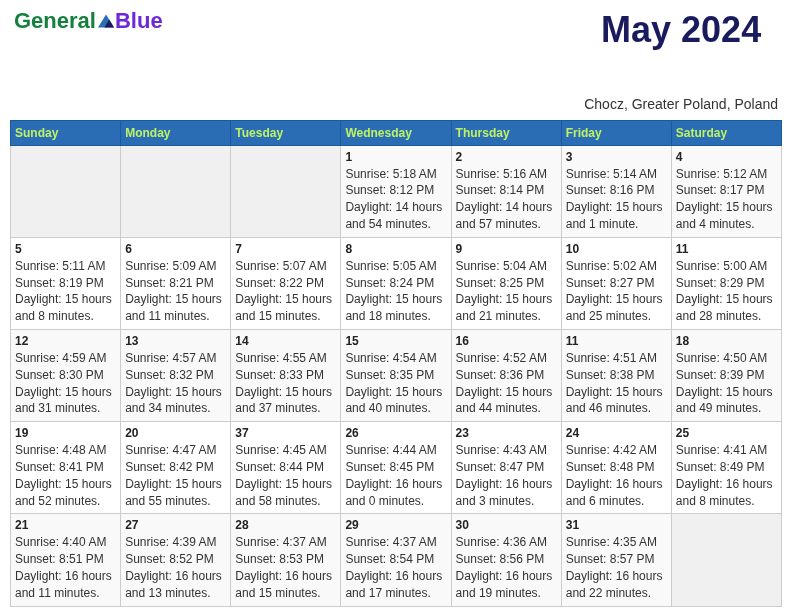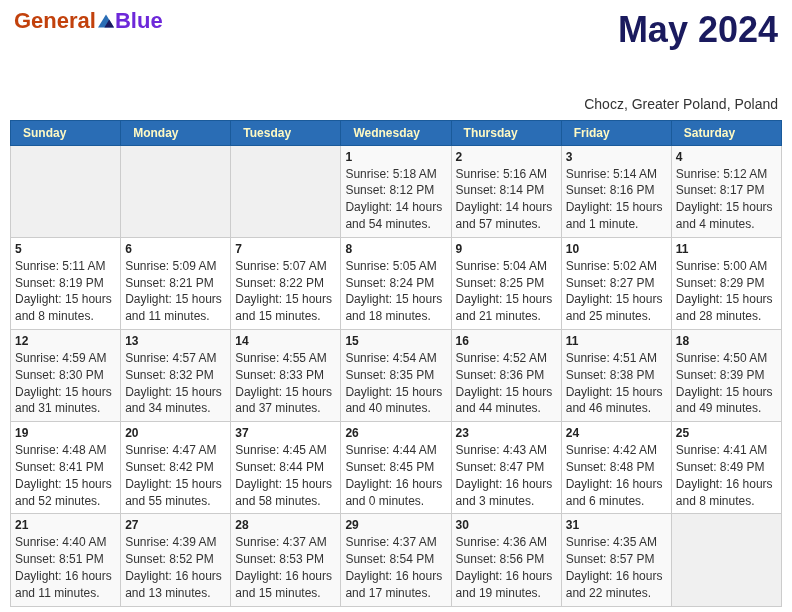--- a/index.html
+++ b/index.html
@@ -23,53 +23,53 @@
       align-items: flex-start;
     }
     .logo-text {
       display: flex;
       align-items: center;
       font-size: 22px;
       font-weight: bold;
       color: #1a1a5e;
       line-height: 1;
     }
-    .logo-general { color: #c2410c; }
+    .logo-general { color: #15803d; }
     .logo-blue { color: #6d28d9; }
     .logo-icon {
       width: 16px;
       height: 16px;
       margin-left: 2px;
       margin-right: 1px;
     }
     .title-block {
-      text-align: right;
+      text-align: center;
     }
     .month-title {
       font-size: 36px;
       font-weight: bold;
       color: #1a1a5e;
       line-height: 1.1;
     }
     .location {
       font-size: 14px;
       color: #333;
       margin-top: 46px;
     }
     table {
       width: 100%;
       border-collapse: collapse;
       table-layout: fixed;
     }
     thead th {
       background: #2a6db5;
-      color: #fef9c3;
+      color: #bef264;
       font-size: 12px;
       font-weight: bold;
-      padding: 5px 12px;
+      padding: 5px 4px;
       text-align: left;
       border: 1px solid #1a5a9a;
     }
     tbody td {
       border: 1px solid #ccc;
       vertical-align: top;
       padding: 4px 4px;
       font-size: 10.5px;
       color: #222;
       height: 88px;

